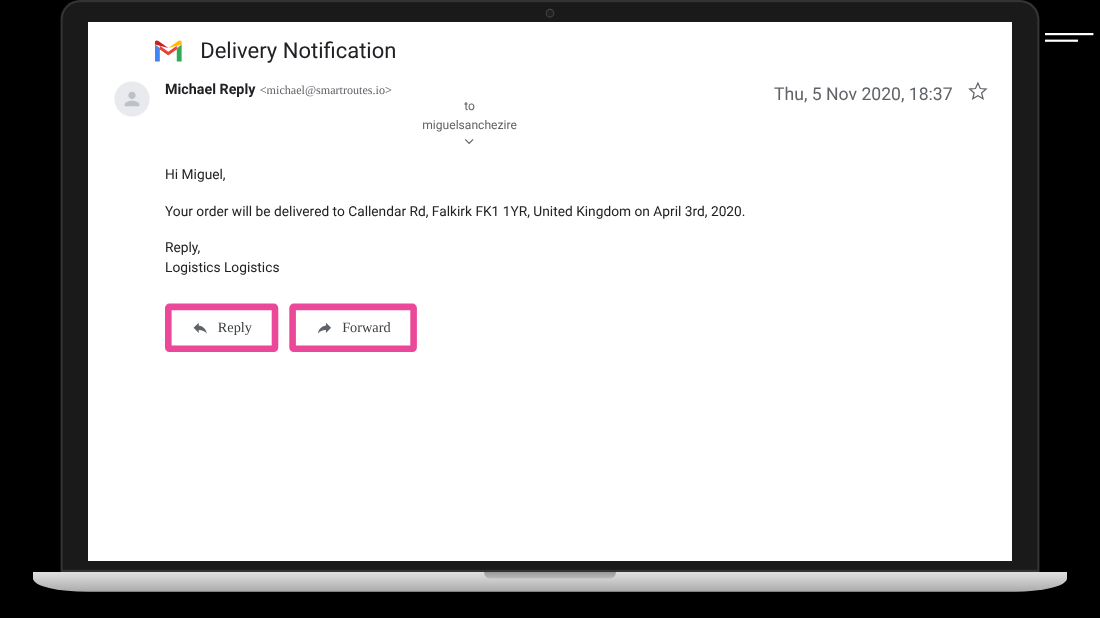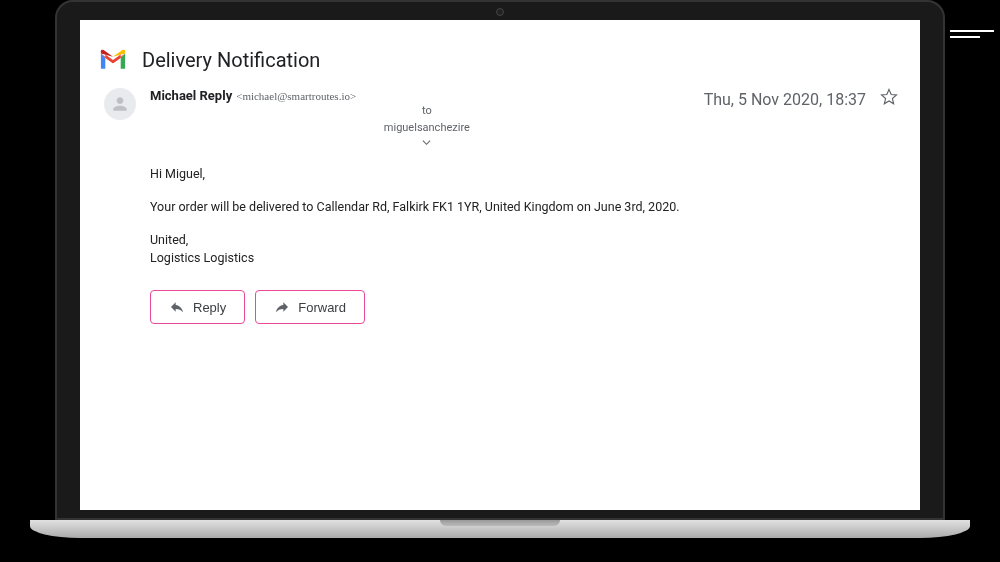--- a/index.html
+++ b/index.html
@@ -59,23 +59,24 @@
       left: 50%;
       transform: translateX(-50%);
       width: 120px;
       height: 6px;
       background: linear-gradient(to bottom, #999, #bbb);
       border-radius: 0 0 8px 8px;
     }
     
     .gmail-header {
       display: flex;
-      align-items: center;
-      padding: 28px 18px 6px;
+      align-items: flex-end;
+      padding: 14px 18px 6px;
       gap: 14px;
+      margin-left: 40px;
     }
     .gmail-logo {
       width: 30px;
       height: 22px;
       flex-shrink: 0;
     }
     .subject {
       font-size: 20px;
       font-weight: 400;
       color: #202124;
@@ -149,27 +150,27 @@
     .actions {
       display: flex;
       gap: 10px;
       padding: 18px 22px 4px 70px;
     }
     .action-btn {
       display: flex;
       align-items: center;
       gap: 8px;
       padding: 8px 18px;
-      border: 1px solid #ec4899;
+      border: 6px solid #ec4899;
       border-radius: 4px;
       background: #fff;
       font-size: 13px;
       color: #3c4043;
       cursor: pointer;
-      font-family: Liberation Sans, sans-serif;
+      font-family: Liberation Serif, serif;
     }
     .action-btn svg { width: 16px; height: 16px; fill: #5f6368; }
     .chevron { width: 9px; height: 9px; }
     
     .side-mark {
       position: absolute;
       right: 2px;
       top: 30px;
       width: 48px;
       height: 30px;
@@ -228,23 +229,23 @@
           <span class="star-btn">
             <svg viewBox="0 0 24 24">
                 <path d="M12 2 L14.9 8.6 L22 9.3 L16.5 14 L18.2 21 L12 17.3 L5.8 21 L7.5 14 L2 9.3 L9.1 8.6 Z"></path>
               </svg>
           </span>
         </div>
       </div>
 
       <div class="body-content">
         <p>Hi Miguel,</p>
-        <p>Your order will be delivered to Callendar Rd, Falkirk FK1 1YR, United Kingdom on June 3rd, 2020.</p>
+        <p>Your order will be delivered to Callendar Rd, Falkirk FK1 1YR, United Kingdom on April 3rd, 2020.</p>
         <p class="signoff">
-          <span>United,</span><br>
+          <span>Reply,</span><br>
           <span>Logistics Logistics</span>
         </p>
       </div>
 
       <div class="actions">
         <button class="action-btn">
           <svg viewBox="0 0 24 24">
               <path d="M10 9V5l-7 7 7 7v-4.1c5 0 8.5 1.6 11 5.1-1-5-4-10-11-11z"></path>
             </svg>
           <span>Reply</span>

